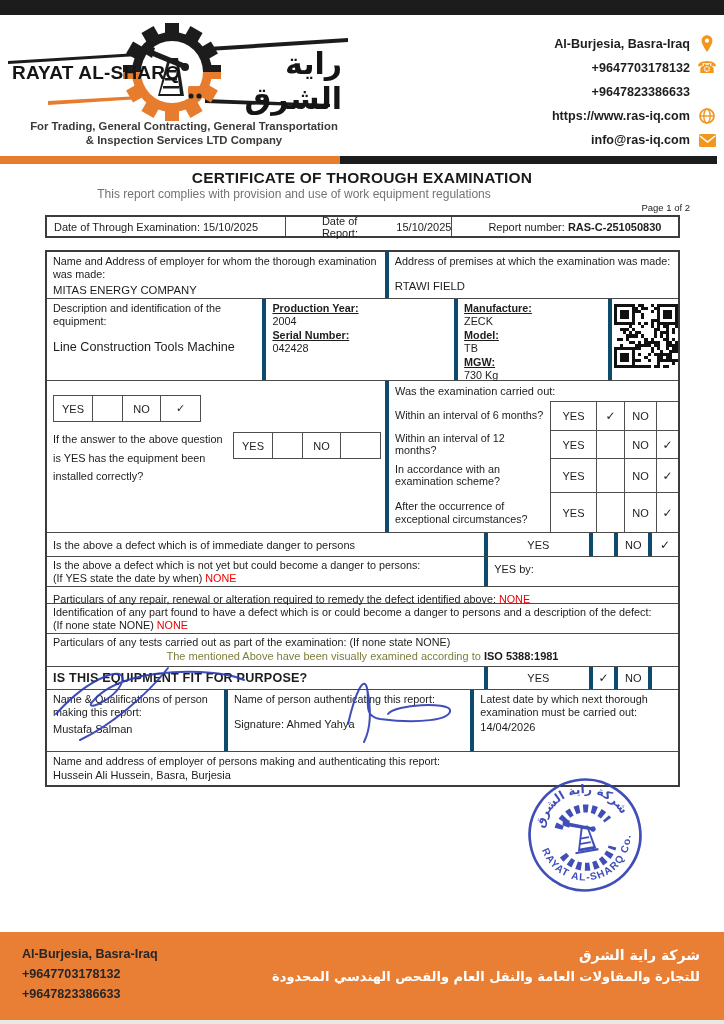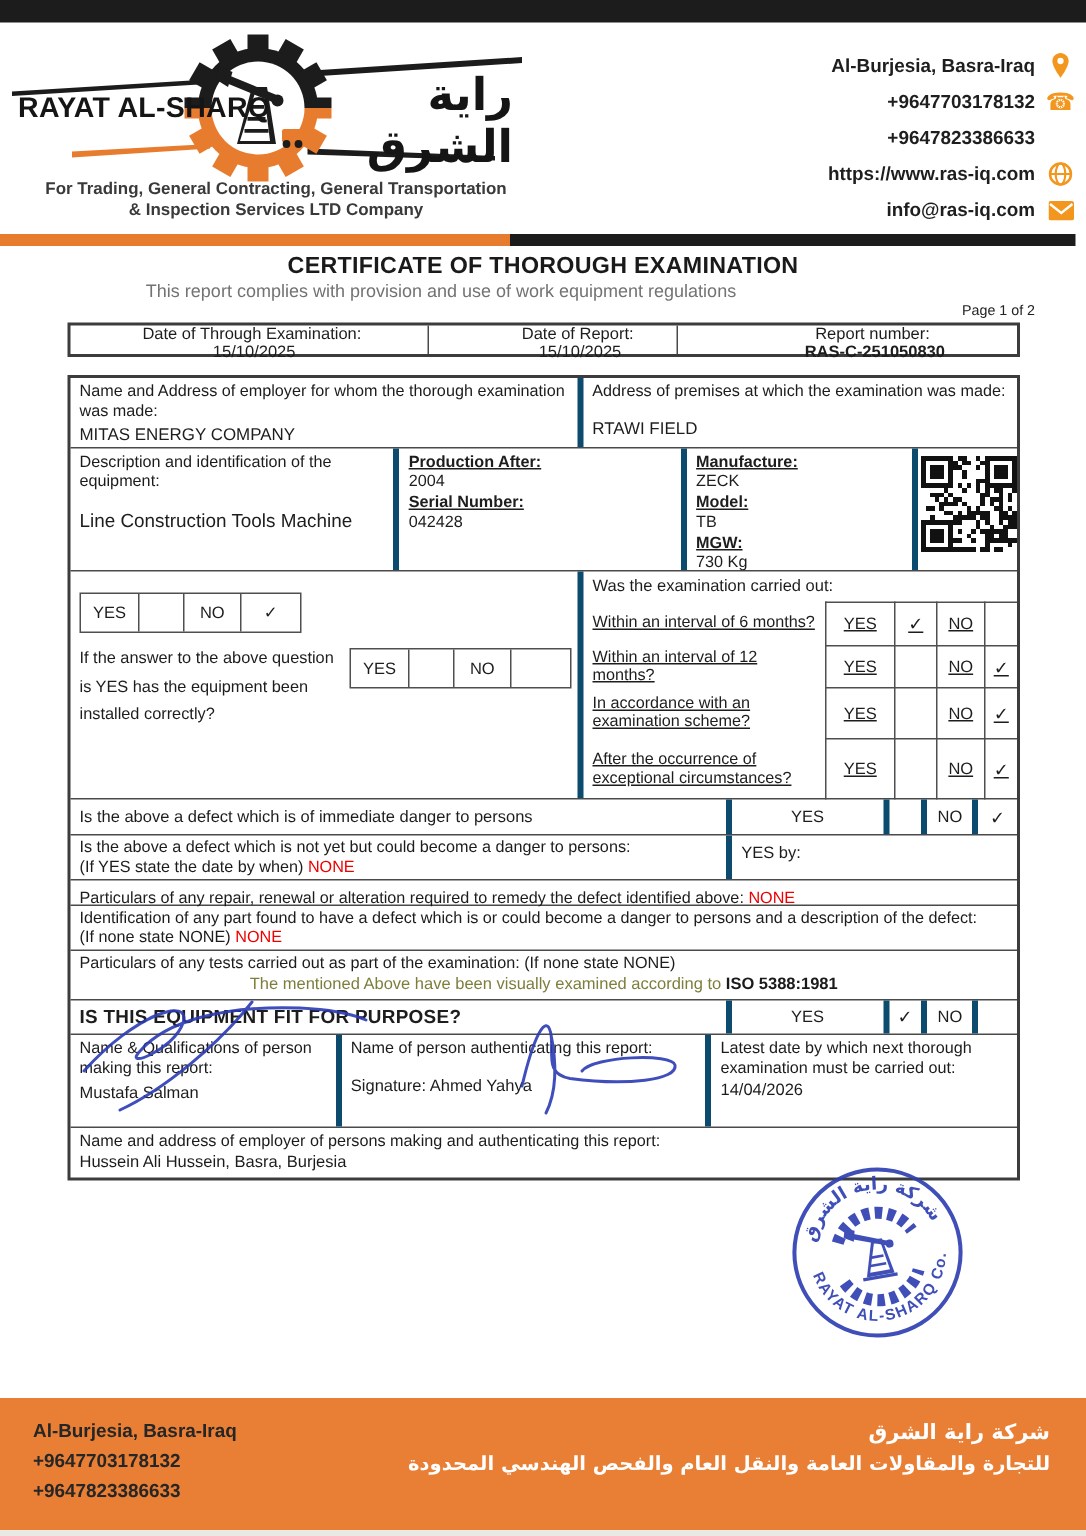--- a/index.html
+++ b/index.html
@@ -37,21 +37,21 @@
   .title-main { top:169px; left:0; width:724px; text-align:center; font-size:15.5px;
                 font-weight:bold; color:#1a1a1a; letter-spacing:0.2px; }
   .title-sub  { top:187px; left:0; width:588px; text-align:center; font-size:12px; color:#737373; }
   .page-info  { top:202px; left:0; width:690px; text-align:right; font-size:9.5px; color:#222; }
 
   
   .doc { top:215px; left:45px; width:635px; }
   .pre { white-space:pre-wrap; }
 
   .date-table { display:flex; height:23px; border:2px solid #3c3c3c; }
-  .date-cell { display:flex; align-items:center; padding-left:7px; font-size:11px;flex-direction:column; }
+  .date-cell { display:flex; align-items:center; padding-left:7px; font-size:11px; }
   .date-cell + .date-cell { border-left:1px solid #4a4a4a;padding-left:36px; }
   .dc1 { width:253px; } .dc2 { width:175px; } .dc3 { width:239px; }
   .bold { font-weight:bold; }
 
   .main-table { margin-top:12px; border:2px solid #3c3c3c; }
   .trow { display:flex; }
   .trow + .trow { border-top:1px solid #4a4a4a; }
   .cell { position:relative; }
   .cell + .cell { border-left:4px solid #0c4a6e; }
   .lbl { font-size:10.8px; line-height:13px; color:#1c1c1c; }
@@ -75,21 +75,21 @@
   .cC1 { width:340px; padding:4px 4px 0 6px; }
   .cC2 { width:295px; }
   .q-wrap { display:flex; margin-top:8px; }
   .q-text { width:180px; font-size:10.9px; line-height:18.5px; }
   .qbox { display:flex; height:27px; border:1px solid #4f4f4f; margin-top:2px; }
   .qbox .qc { display:flex; align-items:center; justify-content:center; font-size:11px; }
   .qbox .qc + .qc { border-left:1px solid #4f4f4f; }
   .qc1 { width:38px; } .qc2 { width:30px; } .qc3 { width:38px; } .qc4 { width:40px; }
   .co-head { height:20px; font-size:11px; padding:4px 0 0 6px; }
   .co-table { display:grid; grid-template-columns:1fr 46px 28px 32px 22px;
-              grid-template-rows:29px 28px 34px 41px;text-decoration:underline; }
+              grid-template-rows:29px 28px 34px 41px; }
   .co-q { display:flex; align-items:center; font-size:10.8px; line-height:12.5px; padding:0 4px 0 6px; }
   .co-c { border-left:1px solid #4f4f4f; border-top:1px solid #4f4f4f;
           display:flex; align-items:center; justify-content:center; font-size:11px; }
   .chk { font-family:"DejaVu Sans", sans-serif; font-size:12px; font-weight:bold; }
 
   .rowD { height:24px; }
   .rowD .cell, .rowI .cell { display:flex; align-items:center; }
   .qD { width:440px; padding-left:6px; font-size:11px; }
   .yesD { width:105px; justify-content:center; font-size:11px; }
   .sq26 { width:26px; justify-content:center; }
@@ -287,21 +287,21 @@
         <div class="party-val">RTAWI FIELD</div>
       </div>
     </div>
 
     <div class="trow rowB">
       <div class="cell cB1">
         <div class="lbl">Description and identification of the equipment:</div>
         <div class="equip-desc">Line Construction Tools Machine</div>
       </div>
       <div class="cell cB2">
-        <div class="fld"><span class="k">Production After:</span></div>
+        <div class="fld"><span class="k">Production Year:</span></div>
         <div class="fld">2004</div>
         <div class="fld"><span class="k">Serial Number:</span></div>
         <div class="fld">042428</div>
       </div>
       <div class="cell cB3">
         <div class="fld"><span class="k">Manufacture:</span></div>
         <div class="fld">ZECK</div>
         <div class="fld"><span class="k">Model:</span></div>
         <div class="fld">TB</div>
         <div class="fld"><span class="k">MGW:</span></div>

